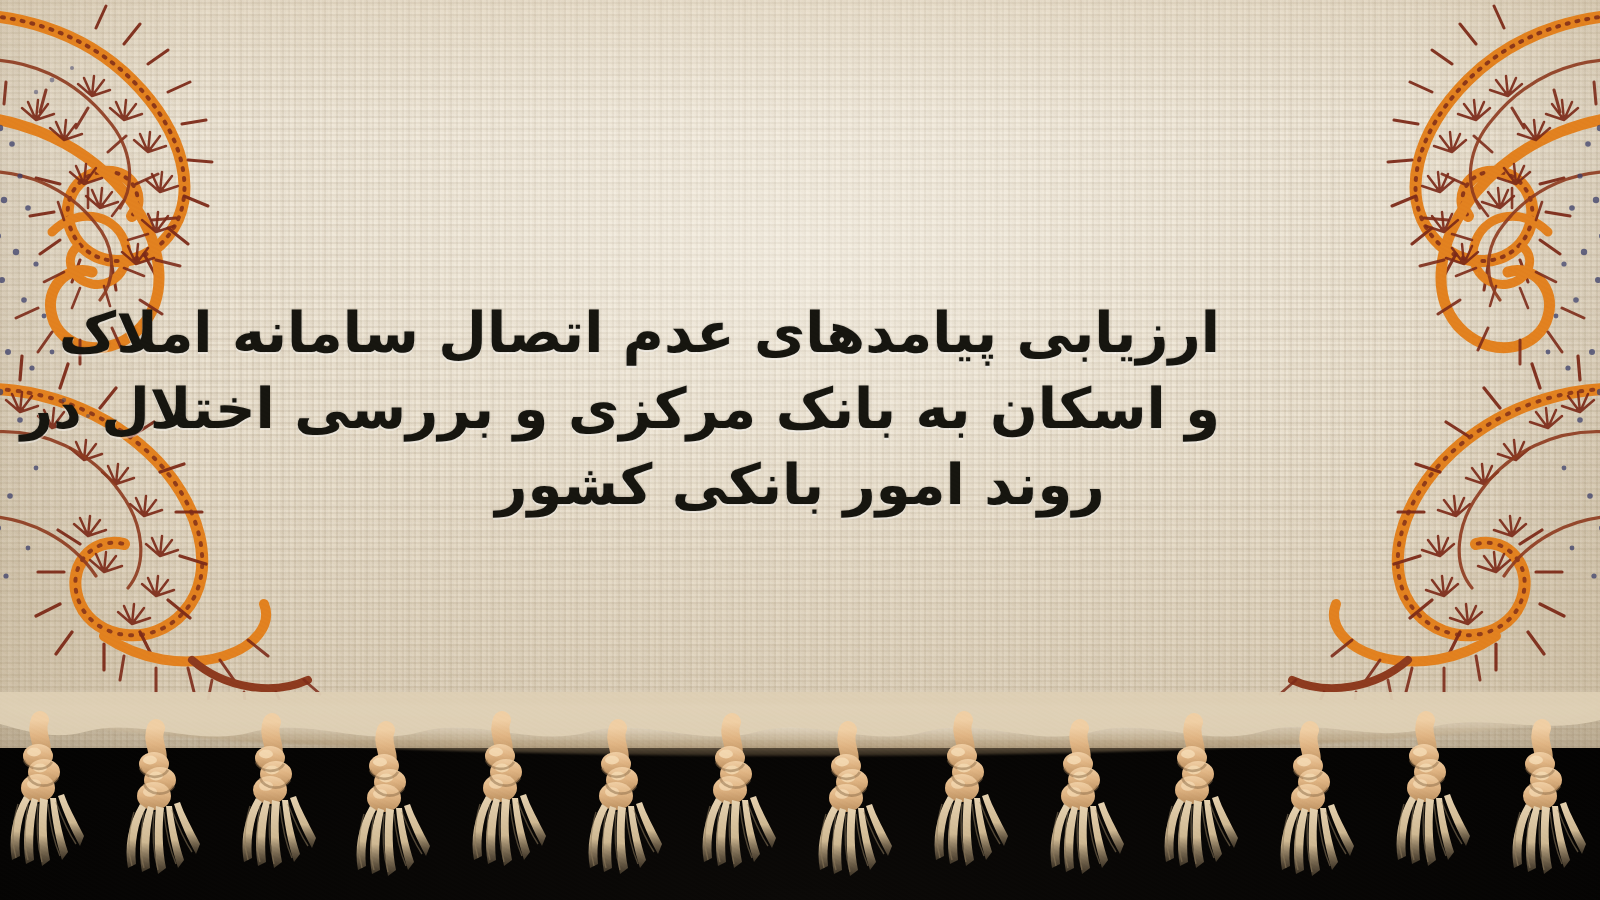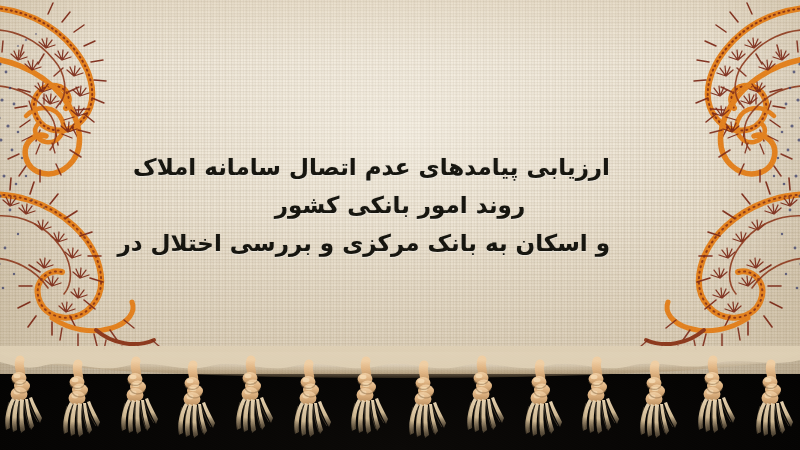--- a/index.html
+++ b/index.html
@@ -58,21 +58,21 @@
   
   .text-block{
     position:absolute;
     left:190px;top:148px;width:420px;
     text-align:center;
     direction:rtl;
   }
   .title-line{
     display:block;
     color:#16150f;
-    font-size:23px;
+    font-size:28px;
     line-height:38px;
     font-weight:700;
     letter-spacing:0px;
     text-shadow:0 1px 0 rgba(255,255,255,.45), 0 0 1px rgba(40,32,18,.35);
     white-space:nowrap;
     text-align:center;
   }
 
   
   .fringe{position:absolute;left:0;top:346px;width:800px;height:104px;}
@@ -324,22 +324,22 @@
         <circle cx="9" cy="248" r="1.4"></circle>
           <circle cx="3" cy="264" r="1.5"></circle>
         <circle cx="18" cy="274" r="1.2"></circle>
           <circle cx="7" cy="288" r="1.3"></circle>
       </g>
     </svg>
   </div>
 
   <div class="text-block">
     <span class="title-line">ارزیابی پیامدهای عدم اتصال سامانه املاک</span>
+    <span class="title-line">و اسکان به بانک مرکزی و بررسی اختلال در</span>
     <span class="title-line">روند امور بانکی کشور</span>
-    <span class="title-line">و اسکان به بانک مرکزی و بررسی اختلال در</span>
   </div>
 
   <div class="fringe">
     <svg viewBox="0 0 800 104" xmlns="http://www.w3.org/2000/svg" preserveAspectRatio="none">
       <defs>
         <linearGradient id="cordG" x1="0" y1="0" x2="0" y2="1">
           <stop offset="0%" stop-color="#f0cfa4"></stop>
           <stop offset="45%" stop-color="#e0b483"></stop>
           <stop offset="100%" stop-color="#bb8f5f"></stop>
         </linearGradient>

